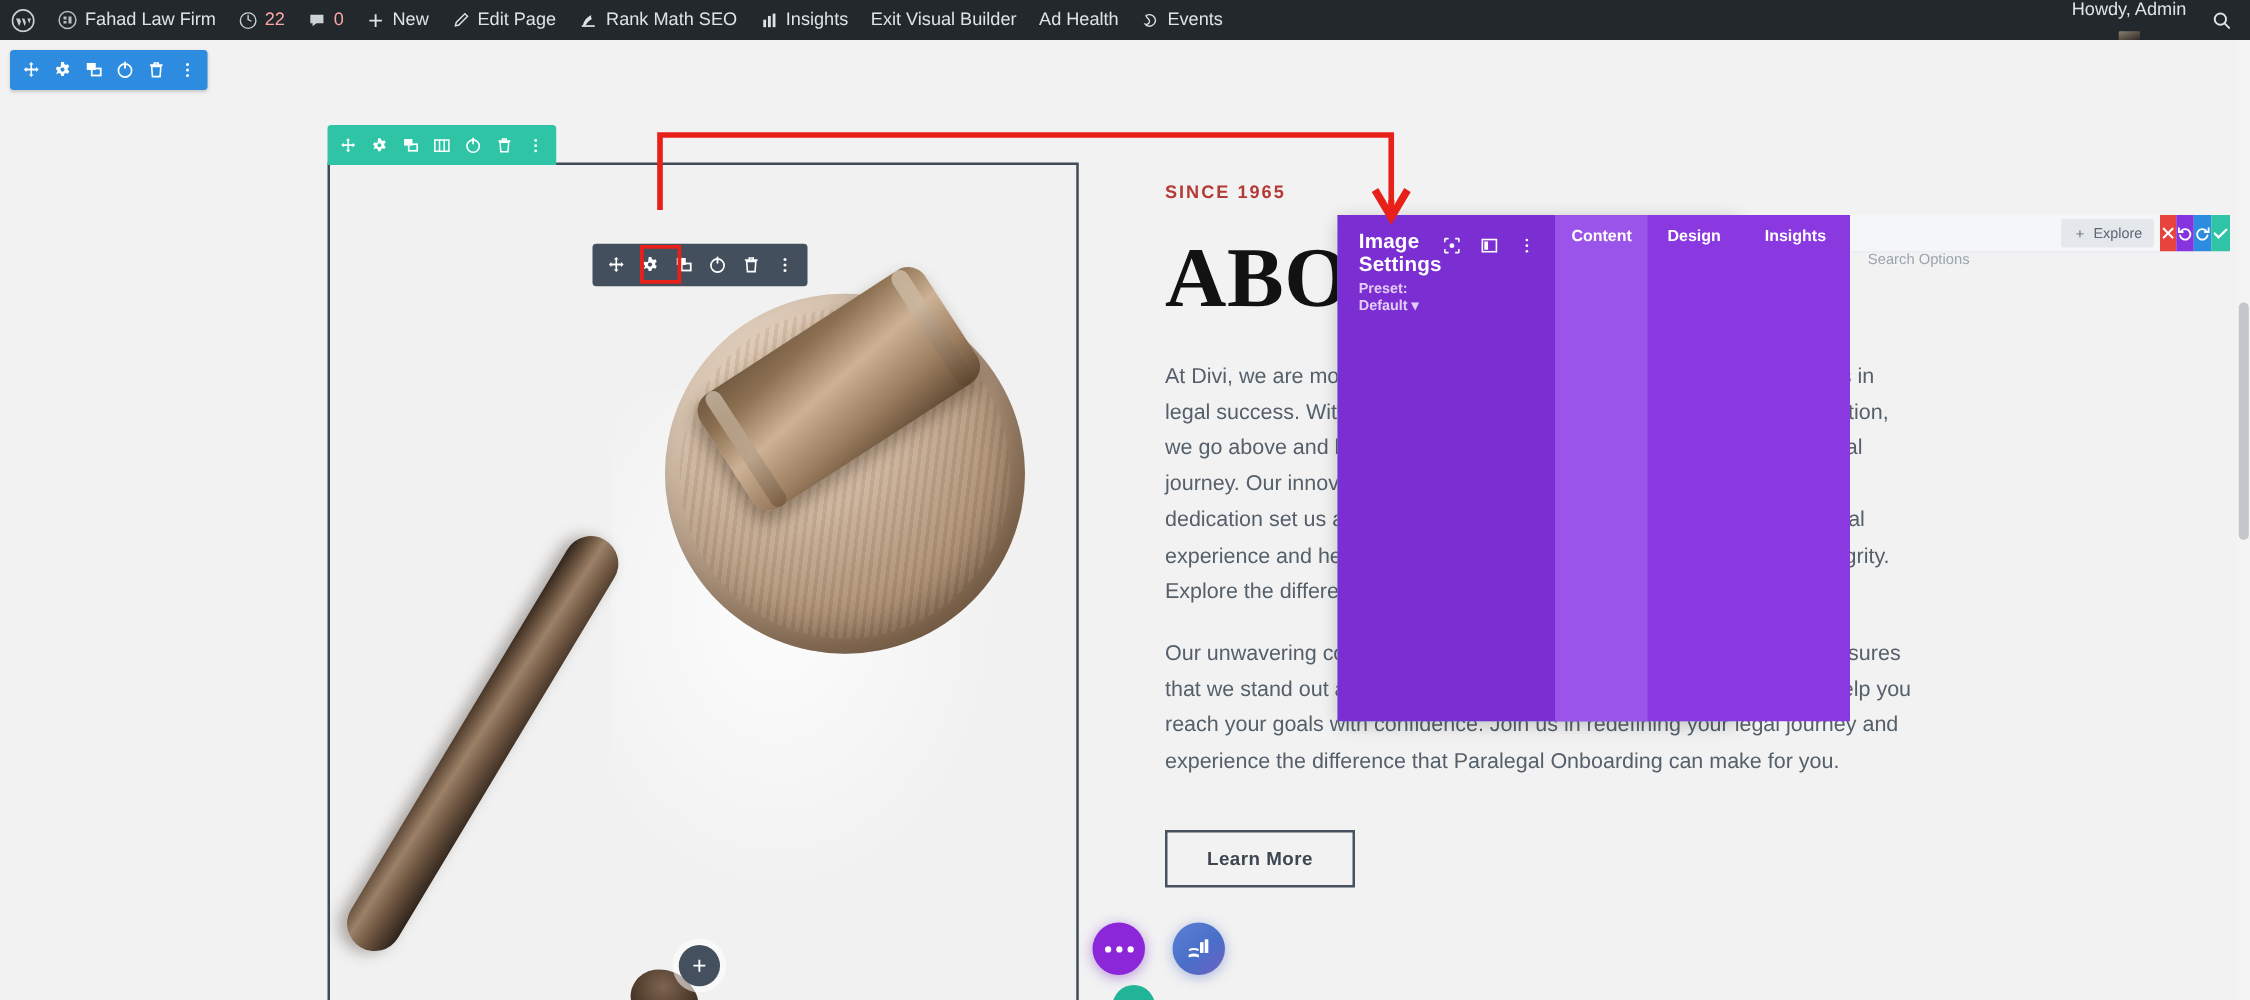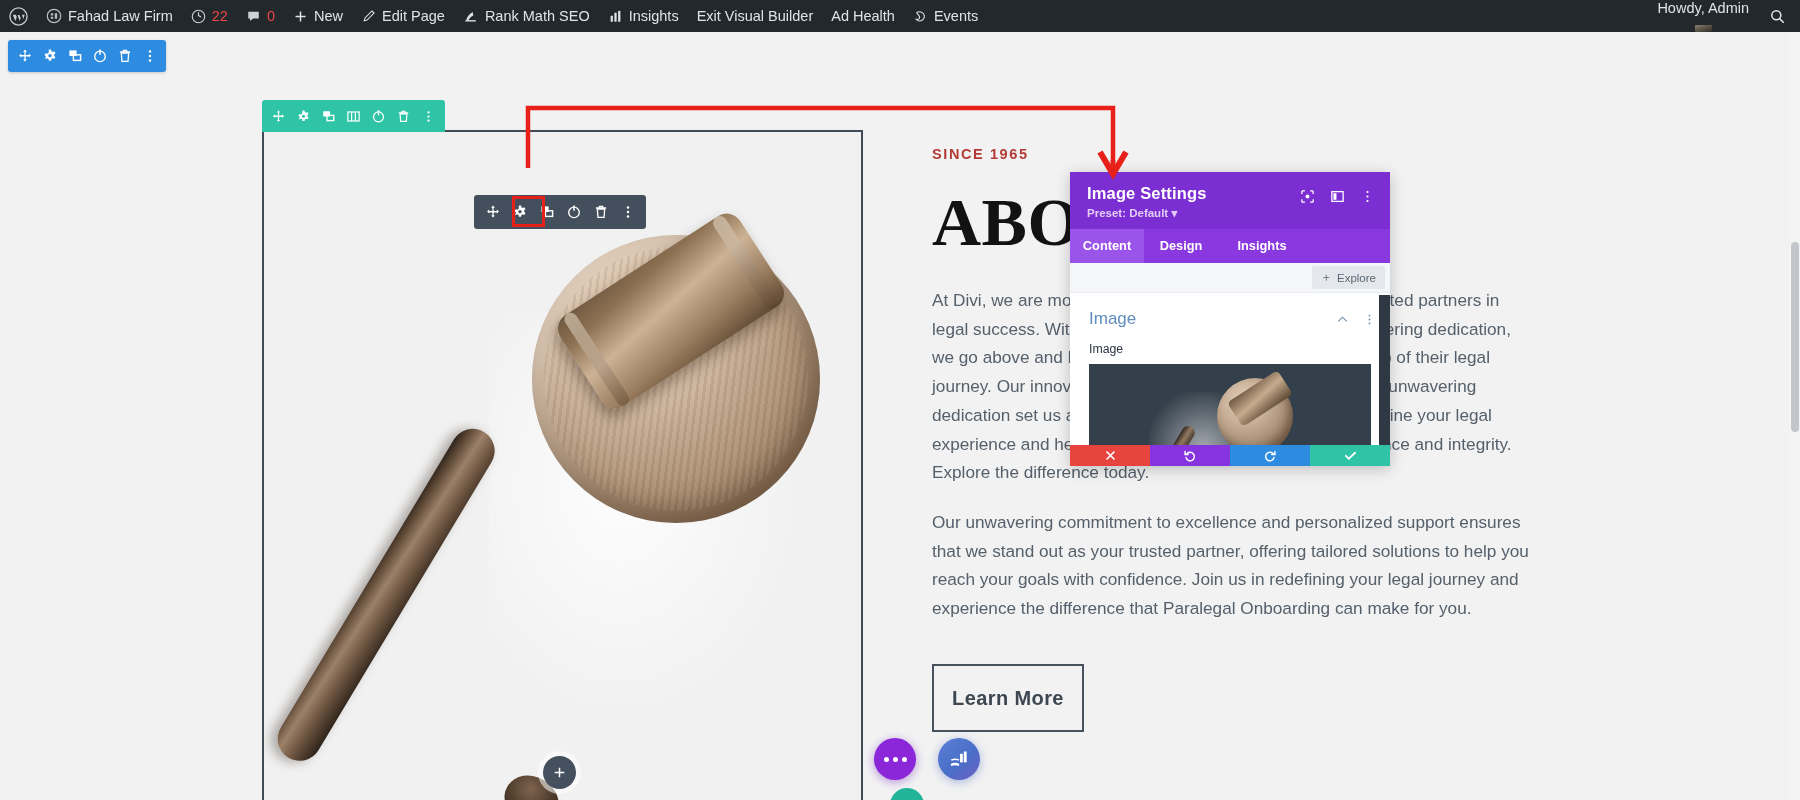--- a/index.html
+++ b/index.html
@@ -23,21 +23,21 @@
   }
   .ab-item {
     display: flex; align-items: center; gap: 6px;
     height: 32px; padding: 0 9px;
     white-space: nowrap; cursor: pointer;
     color: #e0e3e6;
   }
   .ab-ico { display: inline-flex; align-items: center; justify-content: center; }
   .ab-ico svg { display: block; }
   .ab-spacer { flex: 1 1 auto; }
-  .ab-count { color: #ef4444; }
+  .ab-count { color: #fca5a5; }
   #ab-howdy { gap: 9px; padding-right: 12px; flex-direction: column; }
   .ab-avatar {
     width: 17px; height: 17px; border-radius: 1px;
     background: linear-gradient(160deg,#8b7f74 0%,#5d5549 48%,#2e2b27 100%);
     display: inline-block;
     position: relative; overflow: hidden;
   }
   .ab-avatar::after {
     content: ""; position: absolute; left: 5px; top: 8px;
     width: 7px; height: 9px; border-radius: 50% 50% 0 0;
@@ -188,40 +188,40 @@
     font-size: 68px; line-height: 1; color: #121212;
     letter-spacing: .5px; margin-bottom: 30px;
   }
   .about-p {
     font-size: 17.2px; line-height: 28.7px;
     color: #55606b; margin-bottom: 21px;
     width: 605px;
   }
   #learn-more-btn {
     position: absolute; left: 932px; top: 632px;
-    width: 152px; height: 68px;
+    width: 152px; height: 46px;
     border: 2px solid #47525e;
     background: transparent;
-    color: #3d4752; font-size: 20px; font-weight: 700;
+    color: #3d4752; font-size: 15px; font-weight: 700;
     letter-spacing: .4px;
     cursor: pointer;
   }
 
   
   #annotation { position: absolute; left: 0; top: 0; width: 1800px; height: 800px;
                 pointer-events: none; z-index: 90; }
 
   
   #settings-panel {
     position: absolute; left: 1070px; top: 172px;
-    width: 320px; height: 294px;
+    width: 320px; height: 405px;
     background: #5eead4;
     z-index: 80;
     box-shadow: 0 3px 14px rgba(0,0,0,.22);
-    display: flex; flex-direction: column;
+    display: flex; flex-direction: row;
     font-size: 13px;
   }
   #panel-header {
     background: #7b2fd4;
     background: #7b2ed1;
     padding: 12px 14px 9px 17px;
     display: flex; align-items: flex-start;
   }
   #panel-header .ph-text { flex: 1 1 auto; }
   #panel-title { color: #fff; font-size: 16.5px; font-weight: 700; letter-spacing: .15px; }

